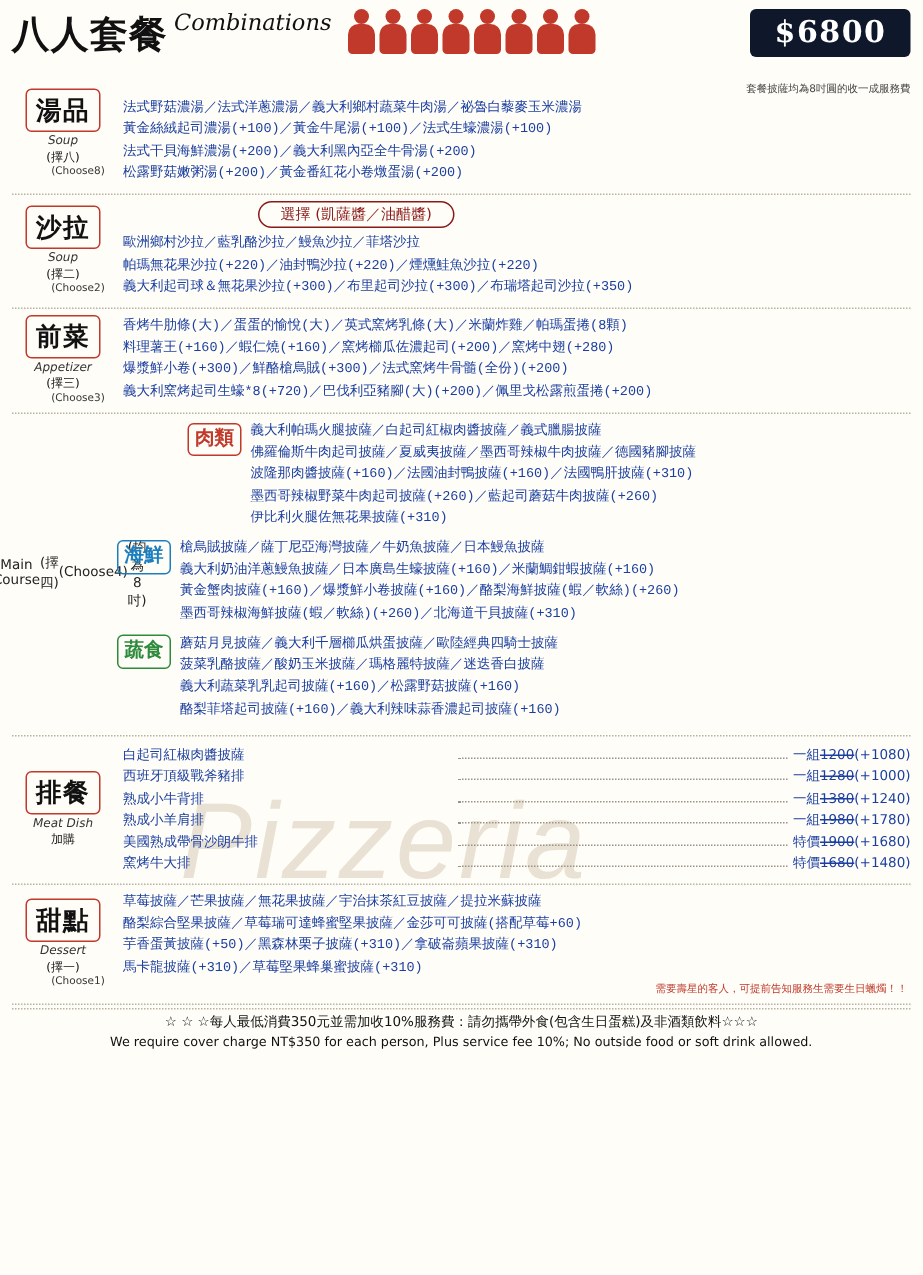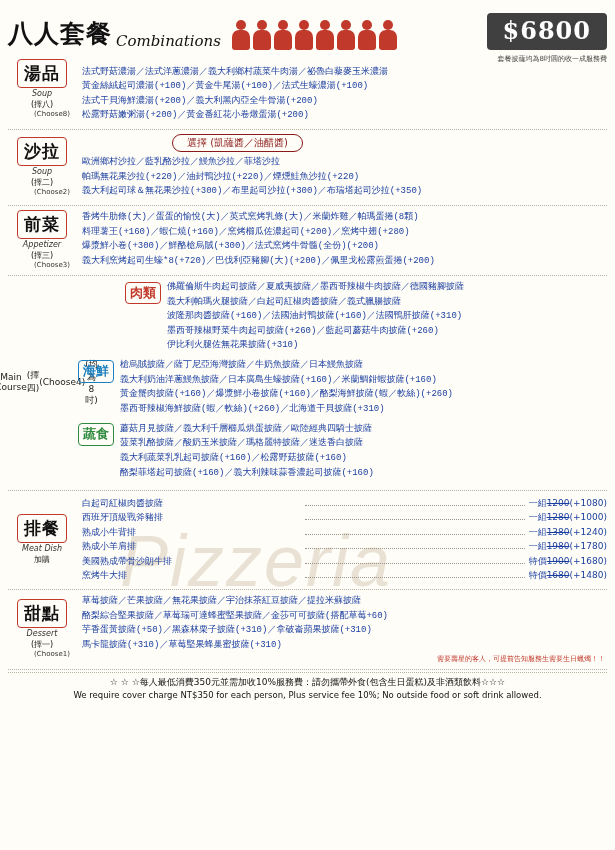--- a/index.html
+++ b/index.html
@@ -14,38 +14,38 @@
 
   
   .watermark{
     position:absolute;left:120px;top:520px;
     font-family:Liberation Sans, sans-serif;
     font-size:72px;font-style:italic;color:#e9e2d4;
     letter-spacing:2px;z-index:0;pointer-events:none;
   }
 
   
-  .header{position:relative;display:flex;align-items:flex-end;height:44px;z-index:2;}
+  .header{position:relative;display:flex;align-items:flex-start;height:44px;z-index:2;}
   .title-zh{
     font-family:"DejaVu Serif","Liberation Serif",serif;
     font-size:25px;font-weight:bold;color:#111;letter-spacing:1px;
   }
   .title-en{
     font-family:"DejaVu Serif","Liberation Serif",serif;
     font-style:italic;font-size:15px;color:#111;margin-left:4px;
   }
   .people{display:flex;margin-left:10px;gap:1px;align-items:flex-end;}
   .person{width:20px;height:30px;position:relative;}
   .person .head{position:absolute;left:5px;top:0;width:10px;height:10px;border-radius:50%;background:#c0392b;}
   .person .body{position:absolute;left:1px;top:10px;width:18px;height:20px;background:#c0392b;
      border-radius:7px 7px 3px 3px;}
   .price-badge{
-    margin-left:auto;background:#404040;color:#fff;
+    margin-left:auto;background:#0f172a;color:#fff;
     font-family:"DejaVu Serif","Liberation Serif",serif;
-    font-size:24px;font-weight:bold;
+    font-size:20px;font-weight:bold;
     padding:3px 16px 5px;border-radius:4px;letter-spacing:1px;
   }
 
   
   .section{display:flex;border-bottom:1px dotted #b9b2a3;padding:4px 0 5px;position:relative;z-index:2;}
   .section:last-of-type{border-bottom:none;}
   .cat{
     width:68px;flex:0 0 68px;text-align:center;
     display:flex;flex-direction:column;justify-content:center;align-items:center;
   }
@@ -210,22 +210,22 @@
       <div class="en">Main Course</div>
       <div class="sub">(擇四)</div>
       <div class="sub2">(Choose4)</div>
       <div class="sub2">(均為8吋)</div>
     </div>
     <div class="main-right">
 
       <div class="grp">
         <div class="grp-tag tag-meat">肉類</div>
         <div class="grp-lines">
+          <div class="line blue">義大利帕瑪火腿披薩／白起司紅椒肉醬披薩／義式臘腸披薩</div>
           <div class="line blue">佛羅倫斯牛肉起司披薩／夏威夷披薩／墨西哥辣椒牛肉披薩／德國豬腳披薩</div>
-          <div class="line blue">義大利帕瑪火腿披薩／白起司紅椒肉醬披薩／義式臘腸披薩</div>
           <div class="line blue">波隆那肉醬披薩(+160)／法國油封鴨披薩(+160)／法國鴨肝披薩(+310)</div>
           <div class="line blue">墨西哥辣椒野菜牛肉起司披薩(+260)／藍起司蘑菇牛肉披薩(+260)</div>
           <div class="line blue">伊比利火腿佐無花果披薩(+310)</div>
         </div>
       </div>
 
       <div class="grp">
         <div class="grp-tag tag-sea">海鮮</div>
         <div class="grp-lines">
           <div class="line blue">槍烏賊披薩／薩丁尼亞海灣披薩／牛奶魚披薩／日本鰻魚披薩</div>

